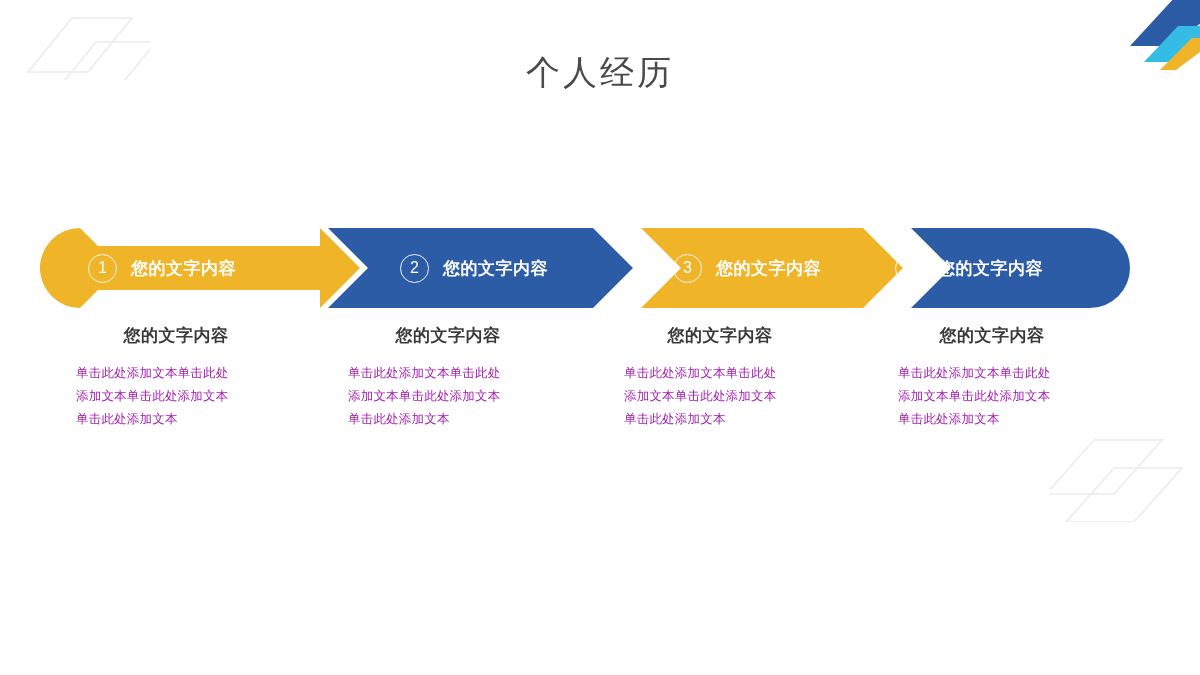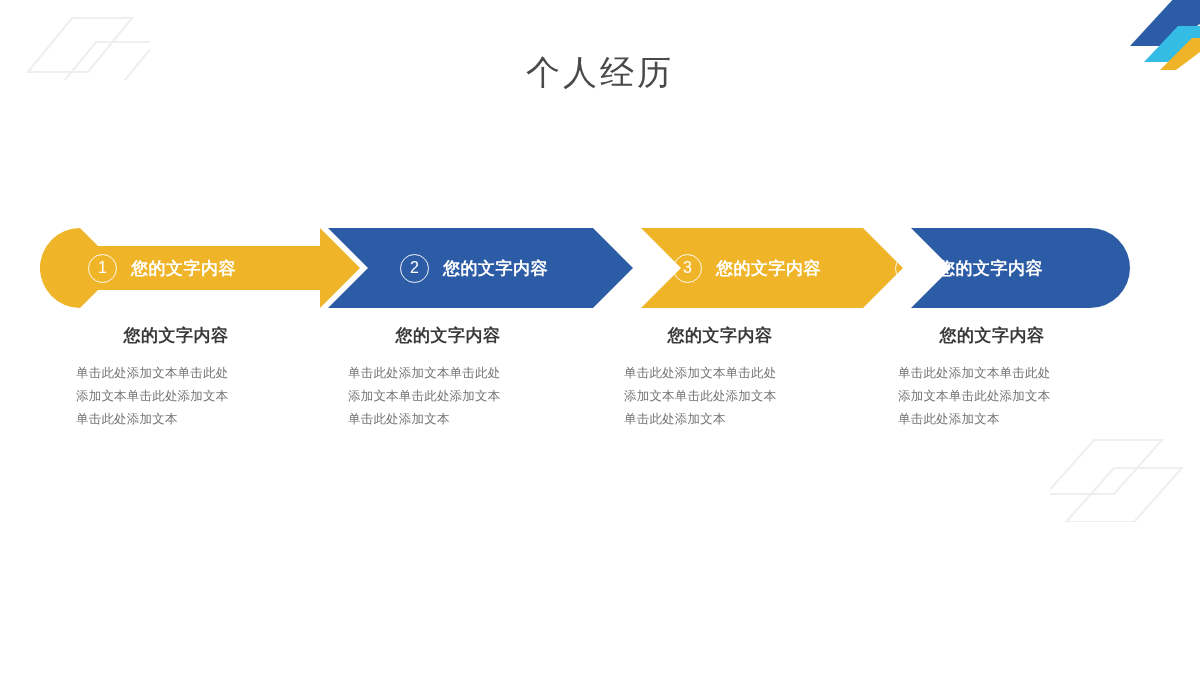--- a/index.html
+++ b/index.html
@@ -115,21 +115,21 @@
     font-size: 17px;
     font-weight: bold;
     color: #3a3a3a;
     letter-spacing: 0.5px;
     margin-bottom: 15px;
     white-space: nowrap;
   }
   .col-body {
     font-size: 12.5px;
     line-height: 23px;
-    color: #737373;
+    color: #a21caf;
     text-align: left;
     letter-spacing: 0.2px;
     width: 158px;
     margin: 4px auto 0 14px;
   }
   .col:nth-child(3) .col-body { margin-left: 18px; }
   .col:nth-child(4) .col-body { margin-left: 20px; }
 </style>
 </head>
 <body>

